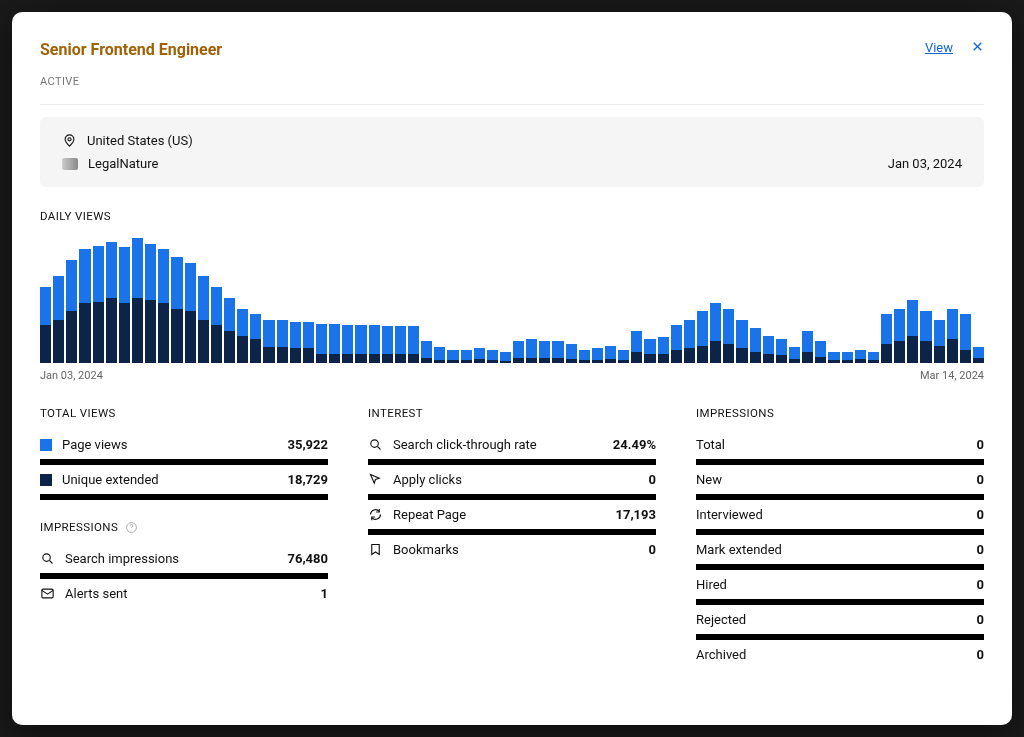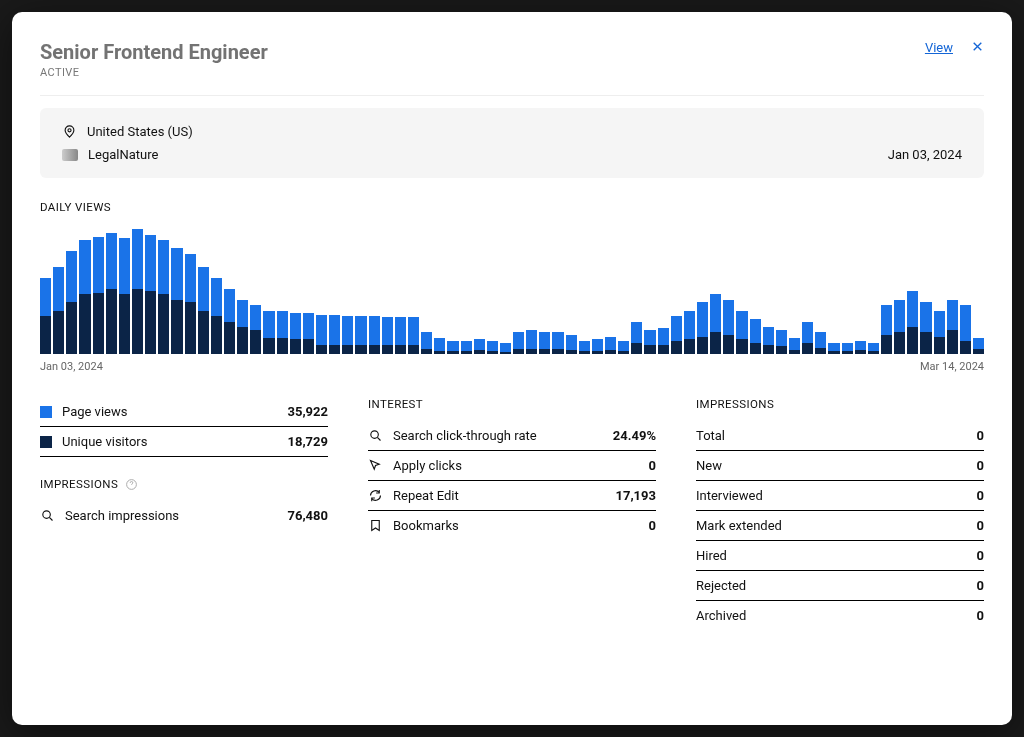--- a/index.html
+++ b/index.html
@@ -24,22 +24,22 @@
     overflow: hidden;
   }
   
   .hdr {
     display: flex;
     justify-content: space-between;
     align-items: flex-start;
     border-bottom: 1px solid #eee;
     padding-bottom: 16px;
   }
-  .title { font-size: 20px; font-weight: 700; color: #737373; }
-  .status { font-size: 11px; color: #777; margin-top: 2px; letter-spacing: 0.4px; }
+  .title { font-size: 16px; font-weight: 700; color: #a16207; }
+  .status { font-size: 11px; color: #777; margin-top: 16px; letter-spacing: 0.4px; }
   .hdr-right { display: flex; align-items: center; gap: 18px; }
   .view-link { color: #1365d6; font-size: 13px; text-decoration: underline; cursor: pointer; }
   .close-btn { color: #1365d6; cursor: pointer; font-size: 14px; line-height: 1; }
 
   
   .meta {
     margin-top: 12px;
     background: #f5f5f5;
     border-radius: 6px;
     padding: 16px 22px;
@@ -63,21 +63,21 @@
   .bar-inner-wrap { position:absolute; bottom:0; left:0; right:0; display:flex; align-items:flex-end; }
   .bar-inner  { width: 100%; background: #0b2447; }
   .chart-axis { display: flex; justify-content: space-between; font-size: 11px; color: #666; margin-top: 6px; }
 
   
   .stats-row { display: flex; gap: 40px; margin-top: 24px; }
   .col { flex: 1 1 0; }
   .col-title { font-size: 11.5px; letter-spacing: 0.4px; color: #111; margin-bottom: 10px; }
   .stat-line {
     display: flex; align-items: center; justify-content: space-between;
-    padding: 7px 0; border-bottom: 1px solid #000000;
+    padding: 7px 0; border-bottom: 6px solid #000000;
     font-size: 13px;
   }
   .stat-line:last-child { border-bottom: none; align-items: center; }
   .stat-label { display: flex; align-items: center; gap: 10px; color: #111; }
   .stat-val { font-weight: 700; color: #111; }
   .legend-sq { width: 12px; height: 12px; display:inline-block; }
   .help-icon { display:inline-flex; vertical-align:middle; margin-left:4px; }
   .subsection { margin-top: 20px; }
 
   
@@ -570,31 +570,32 @@
       </div>
     <div class="chart-axis">
       <span>Jan 03, 2024</span>
       <span>Mar 14, 2024</span>
     </div>
   </div>
 
   <div class="stats-row">
 
     <div class="col">
+      <div class="col-title">TOTAL VIEWS</div>
       <div class="stat-line">
         <span class="stat-label">
           <span class="legend-sq" style="background:#1a73e8"></span>
           <span>Page views</span>
         </span>
         <span class="stat-val">35,922</span>
       </div>
       <div class="stat-line">
         <span class="stat-label">
           <span class="legend-sq" style="background:#0b2447"></span>
-          <span>Unique visitors</span>
+          <span>Unique extended</span>
         </span>
         <span class="stat-val">18,729</span>
       </div>
 
       <div class="subsection">
         <div class="col-title">
           <span>IMPRESSIONS</span>
           <span class="help-icon">
             <svg class="ico-sm" viewBox="0 0 24 24" fill="none" stroke="#aaa" stroke-width="1.8">
                 <circle cx="12" cy="12" r="9"></circle>
@@ -604,20 +605,30 @@
         </div>
         <div class="stat-line">
           <span class="stat-label">
             <svg class="ico" viewBox="0 0 24 24" fill="none" stroke="#111" stroke-width="1.8">
                 <circle cx="10.5" cy="10.5" r="6"></circle>
                 <path d="M20 20l-5-5"></path>
               </svg>
             <span>Search impressions</span>
           </span>
           <span class="stat-val">76,480</span>
+        </div>
+        <div class="stat-line">
+          <span class="stat-label">
+            <svg class="ico" viewBox="0 0 24 24" fill="none" stroke="#111" stroke-width="1.8">
+                <rect x="3" y="5" width="18" height="14" rx="2"></rect>
+                <path d="M3 7l9 6 9-6"></path>
+              </svg>
+            <span>Alerts sent</span>
+          </span>
+          <span class="stat-val">1</span>
         </div>
       </div>
     </div>
 
     <div class="col">
       <div class="col-title">INTEREST</div>
       <div class="stat-line">
         <span class="stat-label">
           <svg class="ico" viewBox="0 0 24 24" fill="none" stroke="#111" stroke-width="1.8">
               <circle cx="10.5" cy="10.5" r="6"></circle>
@@ -635,21 +646,21 @@
           <span>Apply clicks</span>
         </span>
         <span class="stat-val">0</span>
       </div>
       <div class="stat-line">
         <span class="stat-label">
           <svg class="ico" viewBox="0 0 24 24" fill="none" stroke="#111" stroke-width="1.8">
               <path d="M4 12a8 8 0 0 1 14-5M20 12a8 8 0 0 1-14 5"></path>
               <path d="M18 3v5h-5M6 21v-5h5"></path>
             </svg>
-          <span>Repeat Edit</span>
+          <span>Repeat Page</span>
         </span>
         <span class="stat-val">17,193</span>
       </div>
       <div class="stat-line">
         <span class="stat-label">
           <svg class="ico" viewBox="0 0 24 24" fill="none" stroke="#111" stroke-width="1.8">
               <path d="M6 4h12v16l-6-4-6 4z"></path>
             </svg>
           <span>Bookmarks</span>
         </span>

